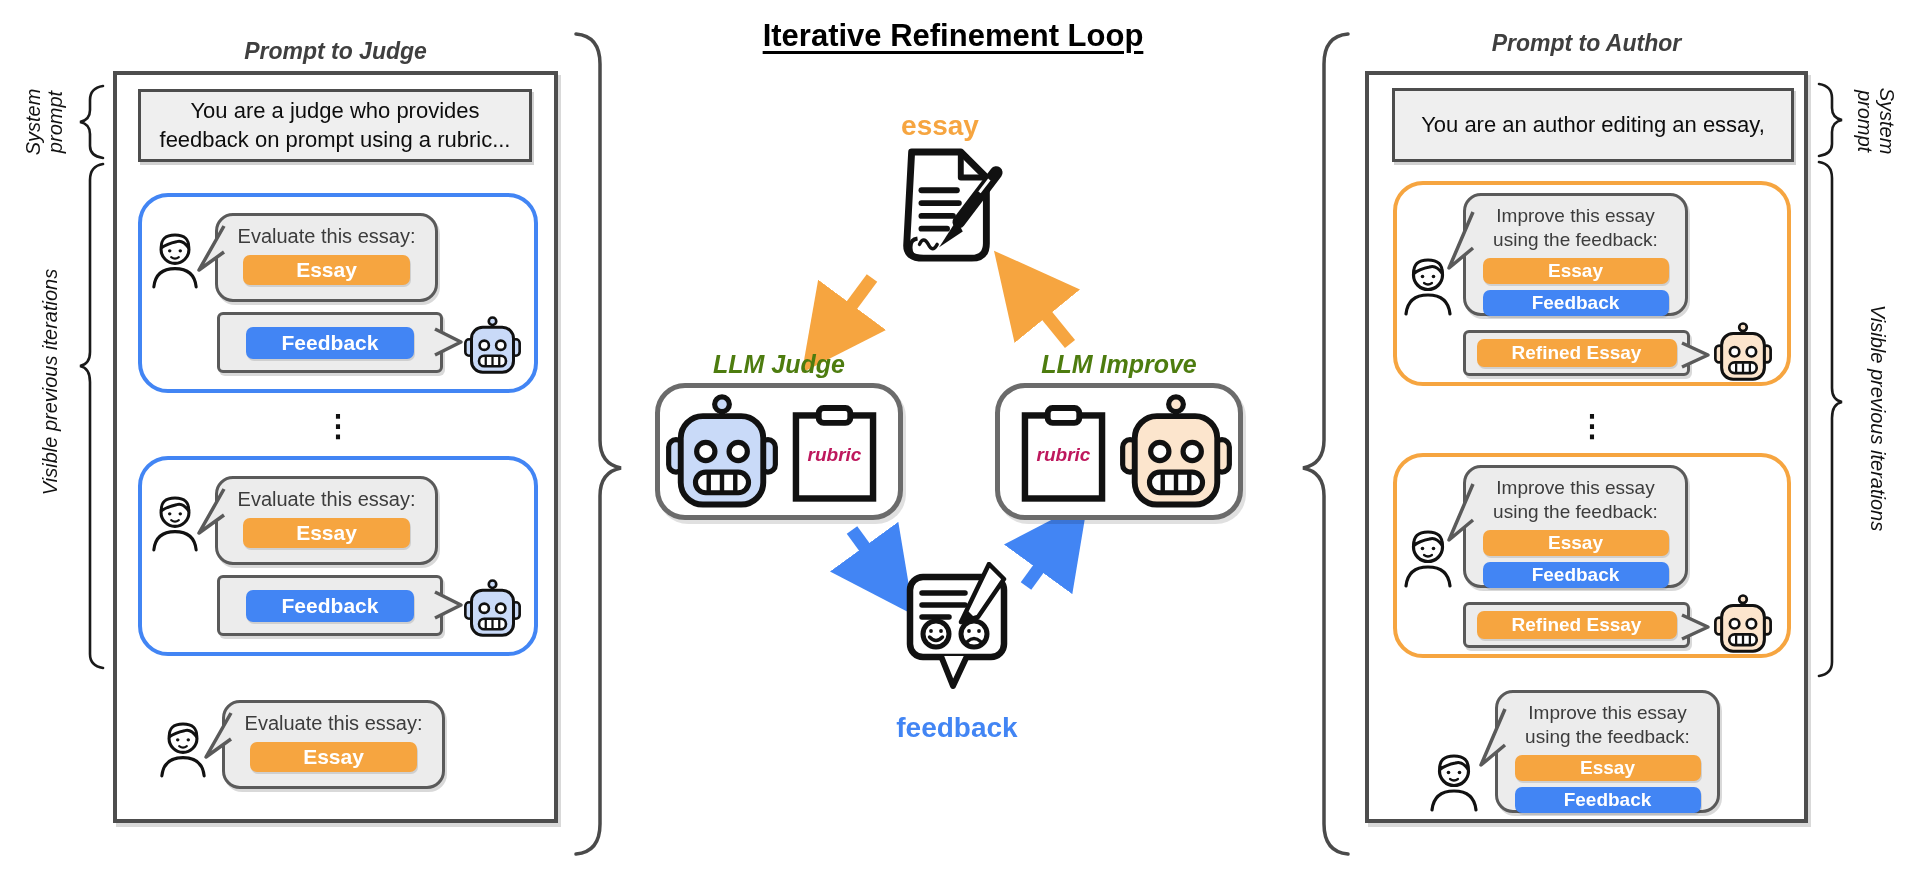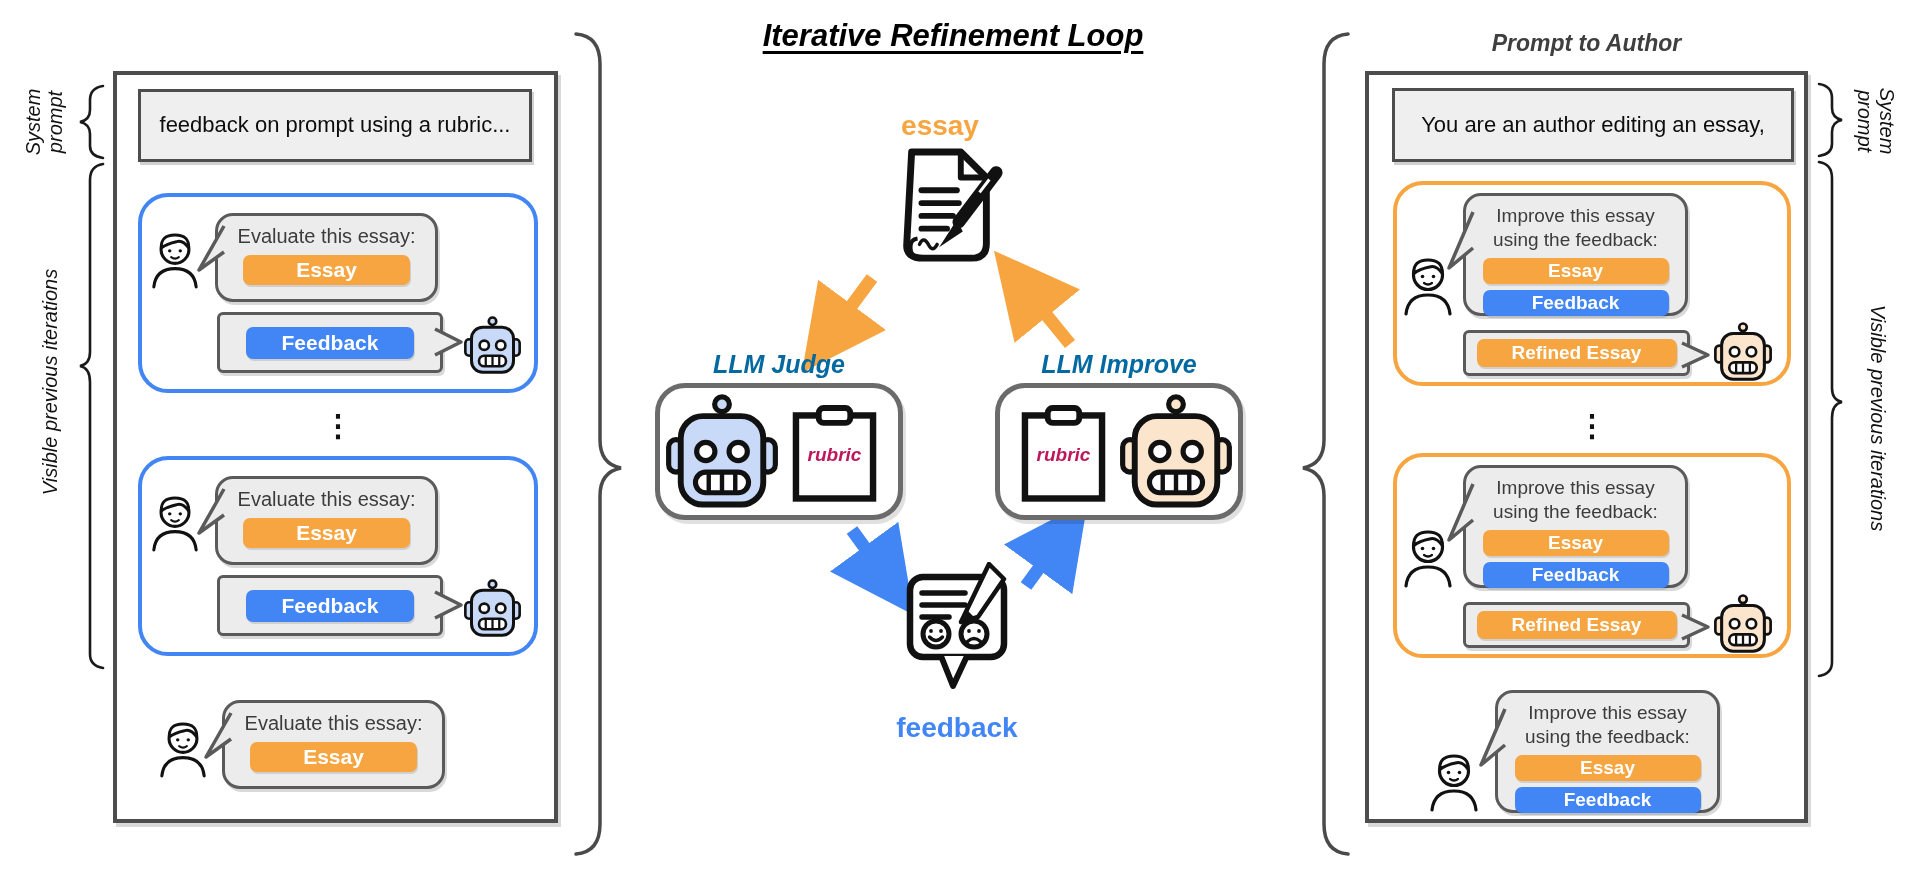--- a/index.html
+++ b/index.html
@@ -26,25 +26,25 @@
         text-align:center;box-shadow:1px 2px 0 rgba(0,0,0,0.12);}
   .pill.orange{background:#F6A540;}
   .pill.blue{background:#4285F4;}
   .tailsvg{position:absolute;overflow:visible;}
   .dots{position:absolute;text-align:center;font-weight:bold;font-size:30px;color:#111;letter-spacing:0;}
   .side-label{position:absolute;font-style:italic;font-size:20px;color:#111;text-align:center;
               white-space:pre-line;line-height:1.1;transform:translate(-50%,-50%) rotate(-90deg);}
   .side-label.cw{transform:translate(-50%,-50%) rotate(90deg);}
   .big-label{position:absolute;text-align:center;font-weight:bold;font-size:28px;}
   .llm-label{position:absolute;text-align:center;font-weight:bold;font-style:italic;
-             font-size:25px;color:#0369a1;}
+             font-size:25px;color:#4d7c0f;}
   .llm-box{position:absolute;border:5px solid #6B6B6B;border-radius:30px;background:#fff;
            box-sizing:border-box;box-shadow:3px 4px 0 rgba(0,0,0,0.12);}
   .main-title{position:absolute;text-align:center;font-weight:bold;font-size:31px;color:#000;}
-  .main-title span{text-decoration:underline;text-decoration-thickness:3px;text-underline-offset:5px;font-style:italic;}
+  .main-title span{text-decoration:underline;text-decoration-thickness:3px;text-underline-offset:5px;}
   .rubric-text{position:absolute;text-align:center;font-weight:bold;font-style:italic;
                font-size:19px;color:#be185d;}
 </style>
 </head>
 <body>
 
 <div class="canvas">
 
   <svg width="0" height="0" style="position:absolute" aria-hidden="true">
     <defs>
@@ -98,23 +98,25 @@
     <line x1="872" y1="278" x2="832" y2="332" stroke="#F6A540" stroke-width="13" marker-end="url(#ah-orange)"></line>
     <line x1="1070" y1="344" x2="1026" y2="290" stroke="#F6A540" stroke-width="13" marker-end="url(#ah-orange)"></line>
     <line x1="852" y1="530" x2="884" y2="574" stroke="#4285F4" stroke-width="13" marker-end="url(#ah-blue)"></line>
     <line x1="1026" y1="586" x2="1058" y2="542" stroke="#4285F4" stroke-width="13" marker-end="url(#ah-blue)"></line>
   </svg>
 
   <div class="side-label" style="left:44px;top:122px;">System
 prompt</div>
   <div class="side-label" style="left:50px;top:382px;white-space:nowrap;">Visible previous iterations</div>
 
+  <div class="panel-title" style="left:113px;top:38px;width:445px;">Prompt to Judge</div>
   <div class="panel" style="left:113px;top:71px;width:445px;height:752px;"></div>
 
   <div class="sysbox" style="left:138px;top:89px;width:394px;height:73px;">
+    <div>You are a judge who provides</div>
     <div>feedback on prompt using a rubric...</div>
   </div>
 
   <div class="iterbox blue" style="left:138px;top:193px;width:400px;height:200px;"></div>
   <svg class="abs" style="left:150px;top:231px;" width="50" height="58">
       <use href="#sym-person"></use>
     </svg>
   <div class="bubble round" style="left:215px;top:213px;width:223px;height:89px;">
     <svg class="tailsvg" style="left:-23px;top:6px;" width="30" height="52" viewBox="0 0 30 52">
       <path d="M29 4 L4 48 L29 30 Z" fill="#ECECEC"></path>

